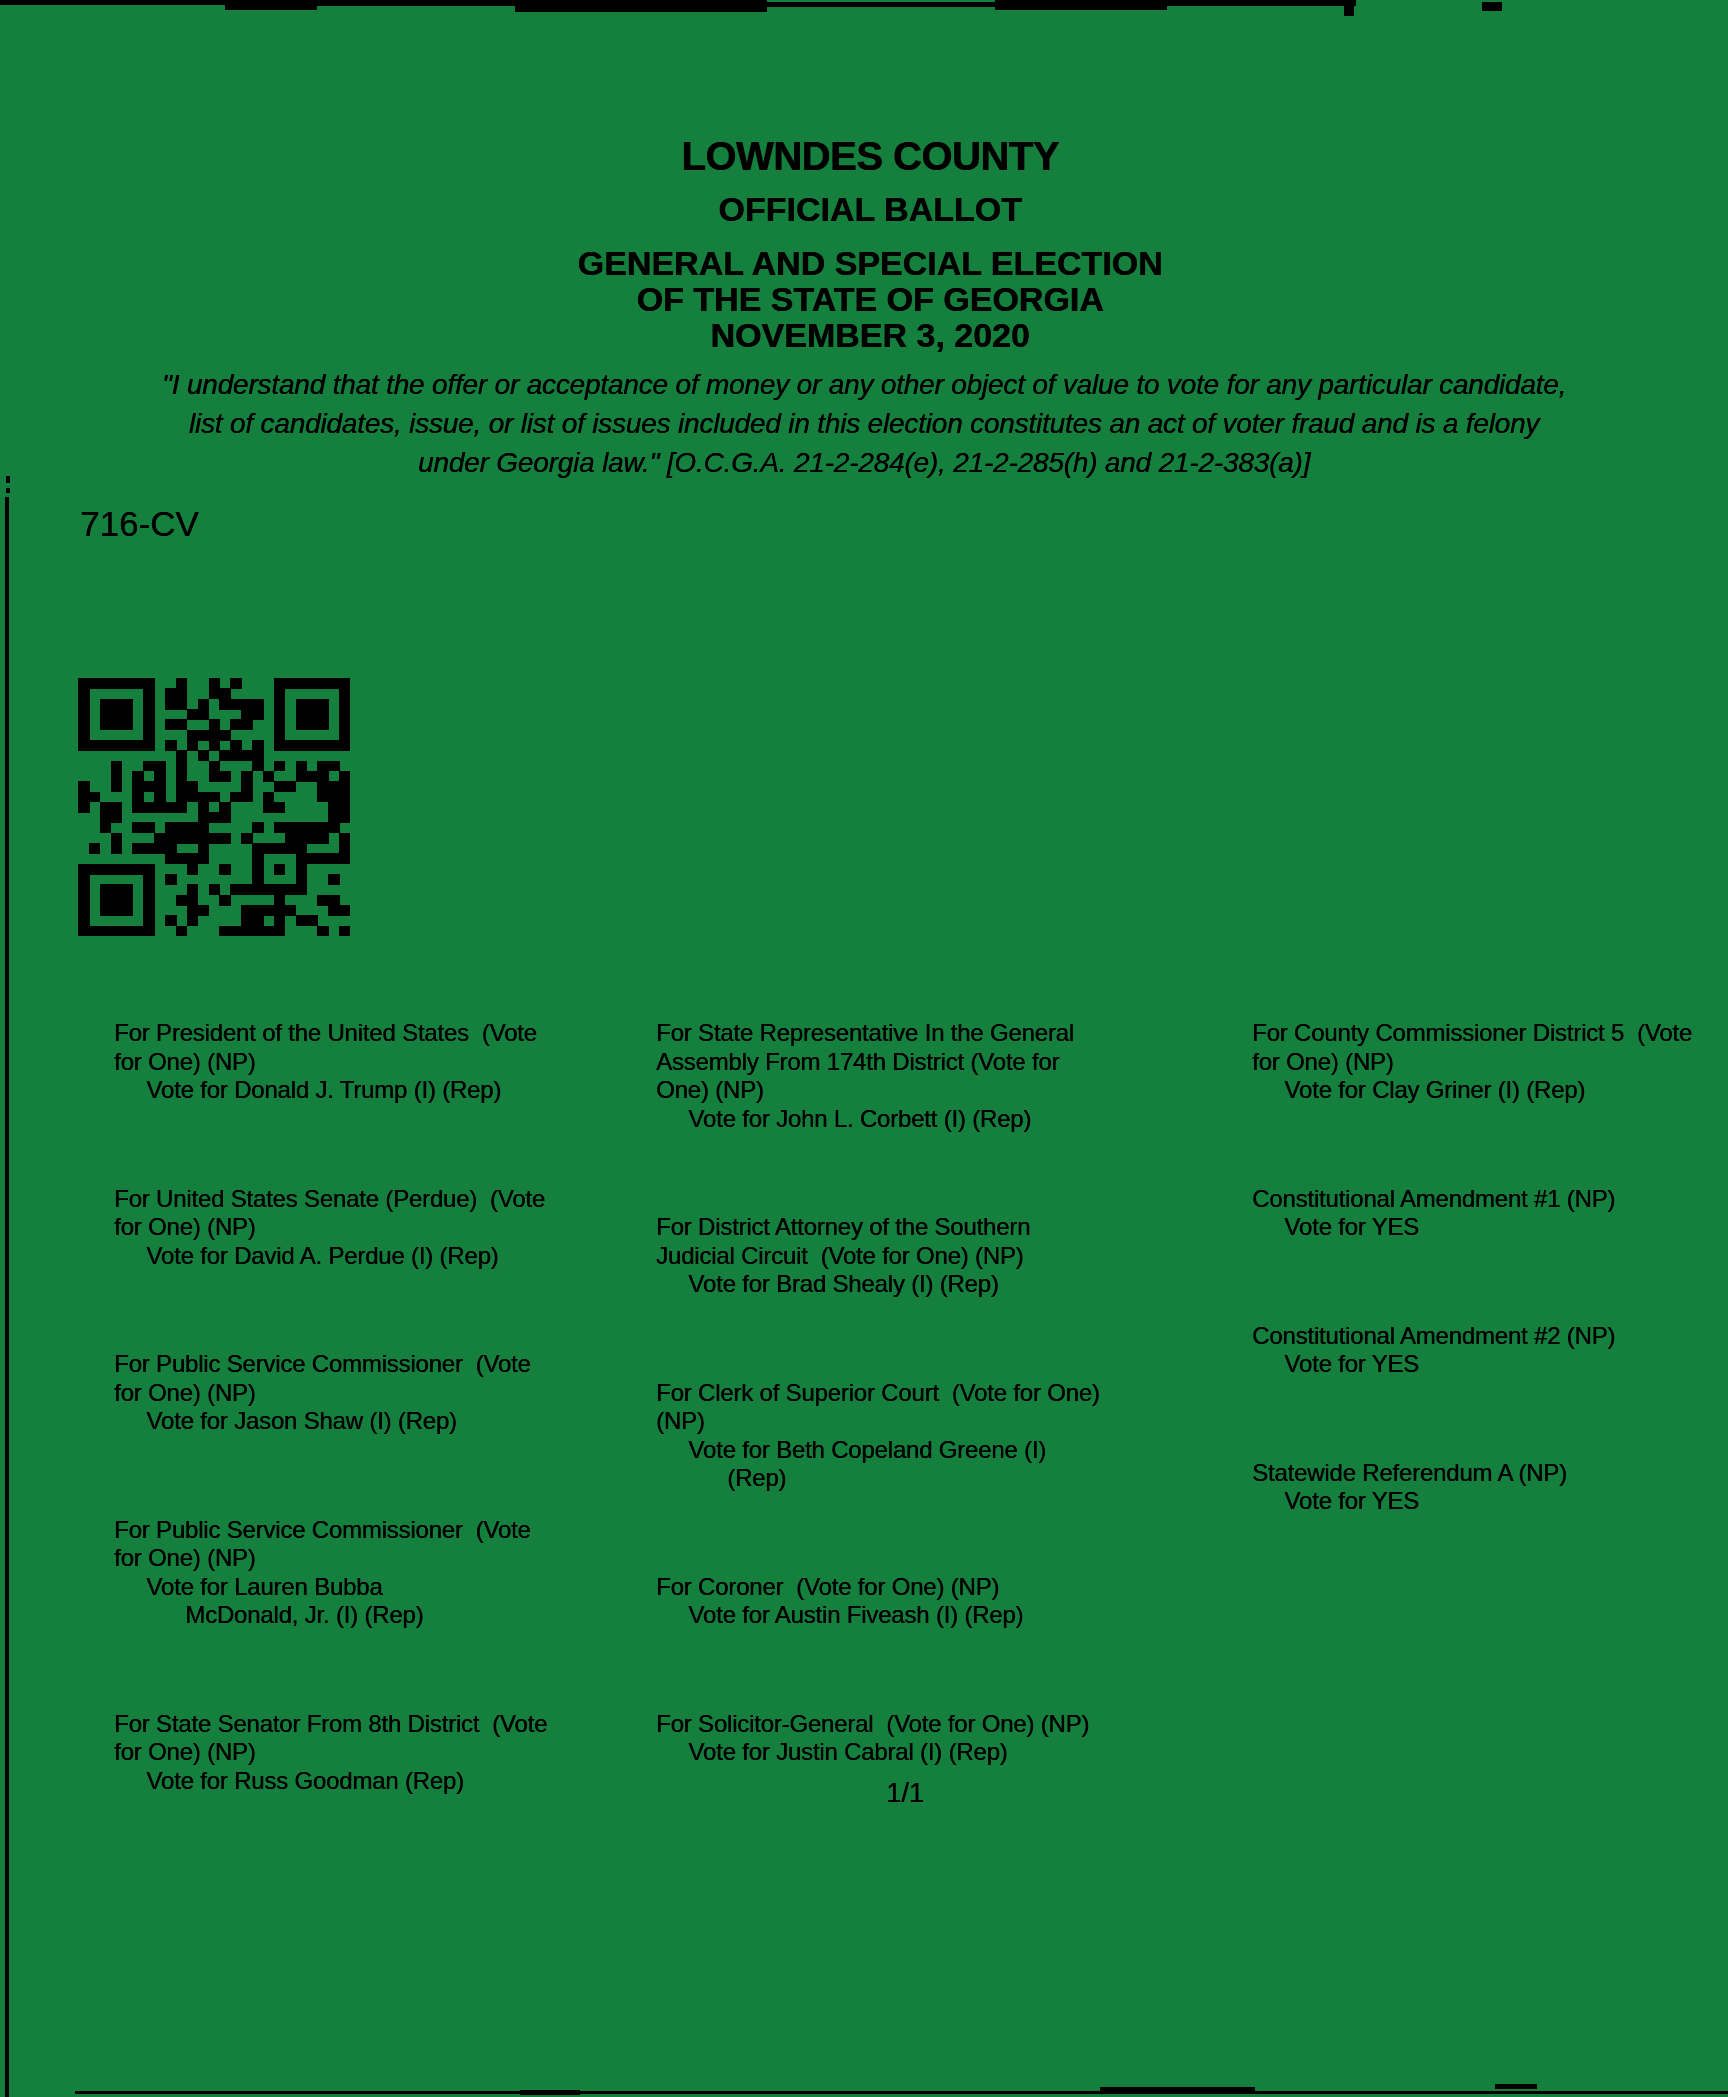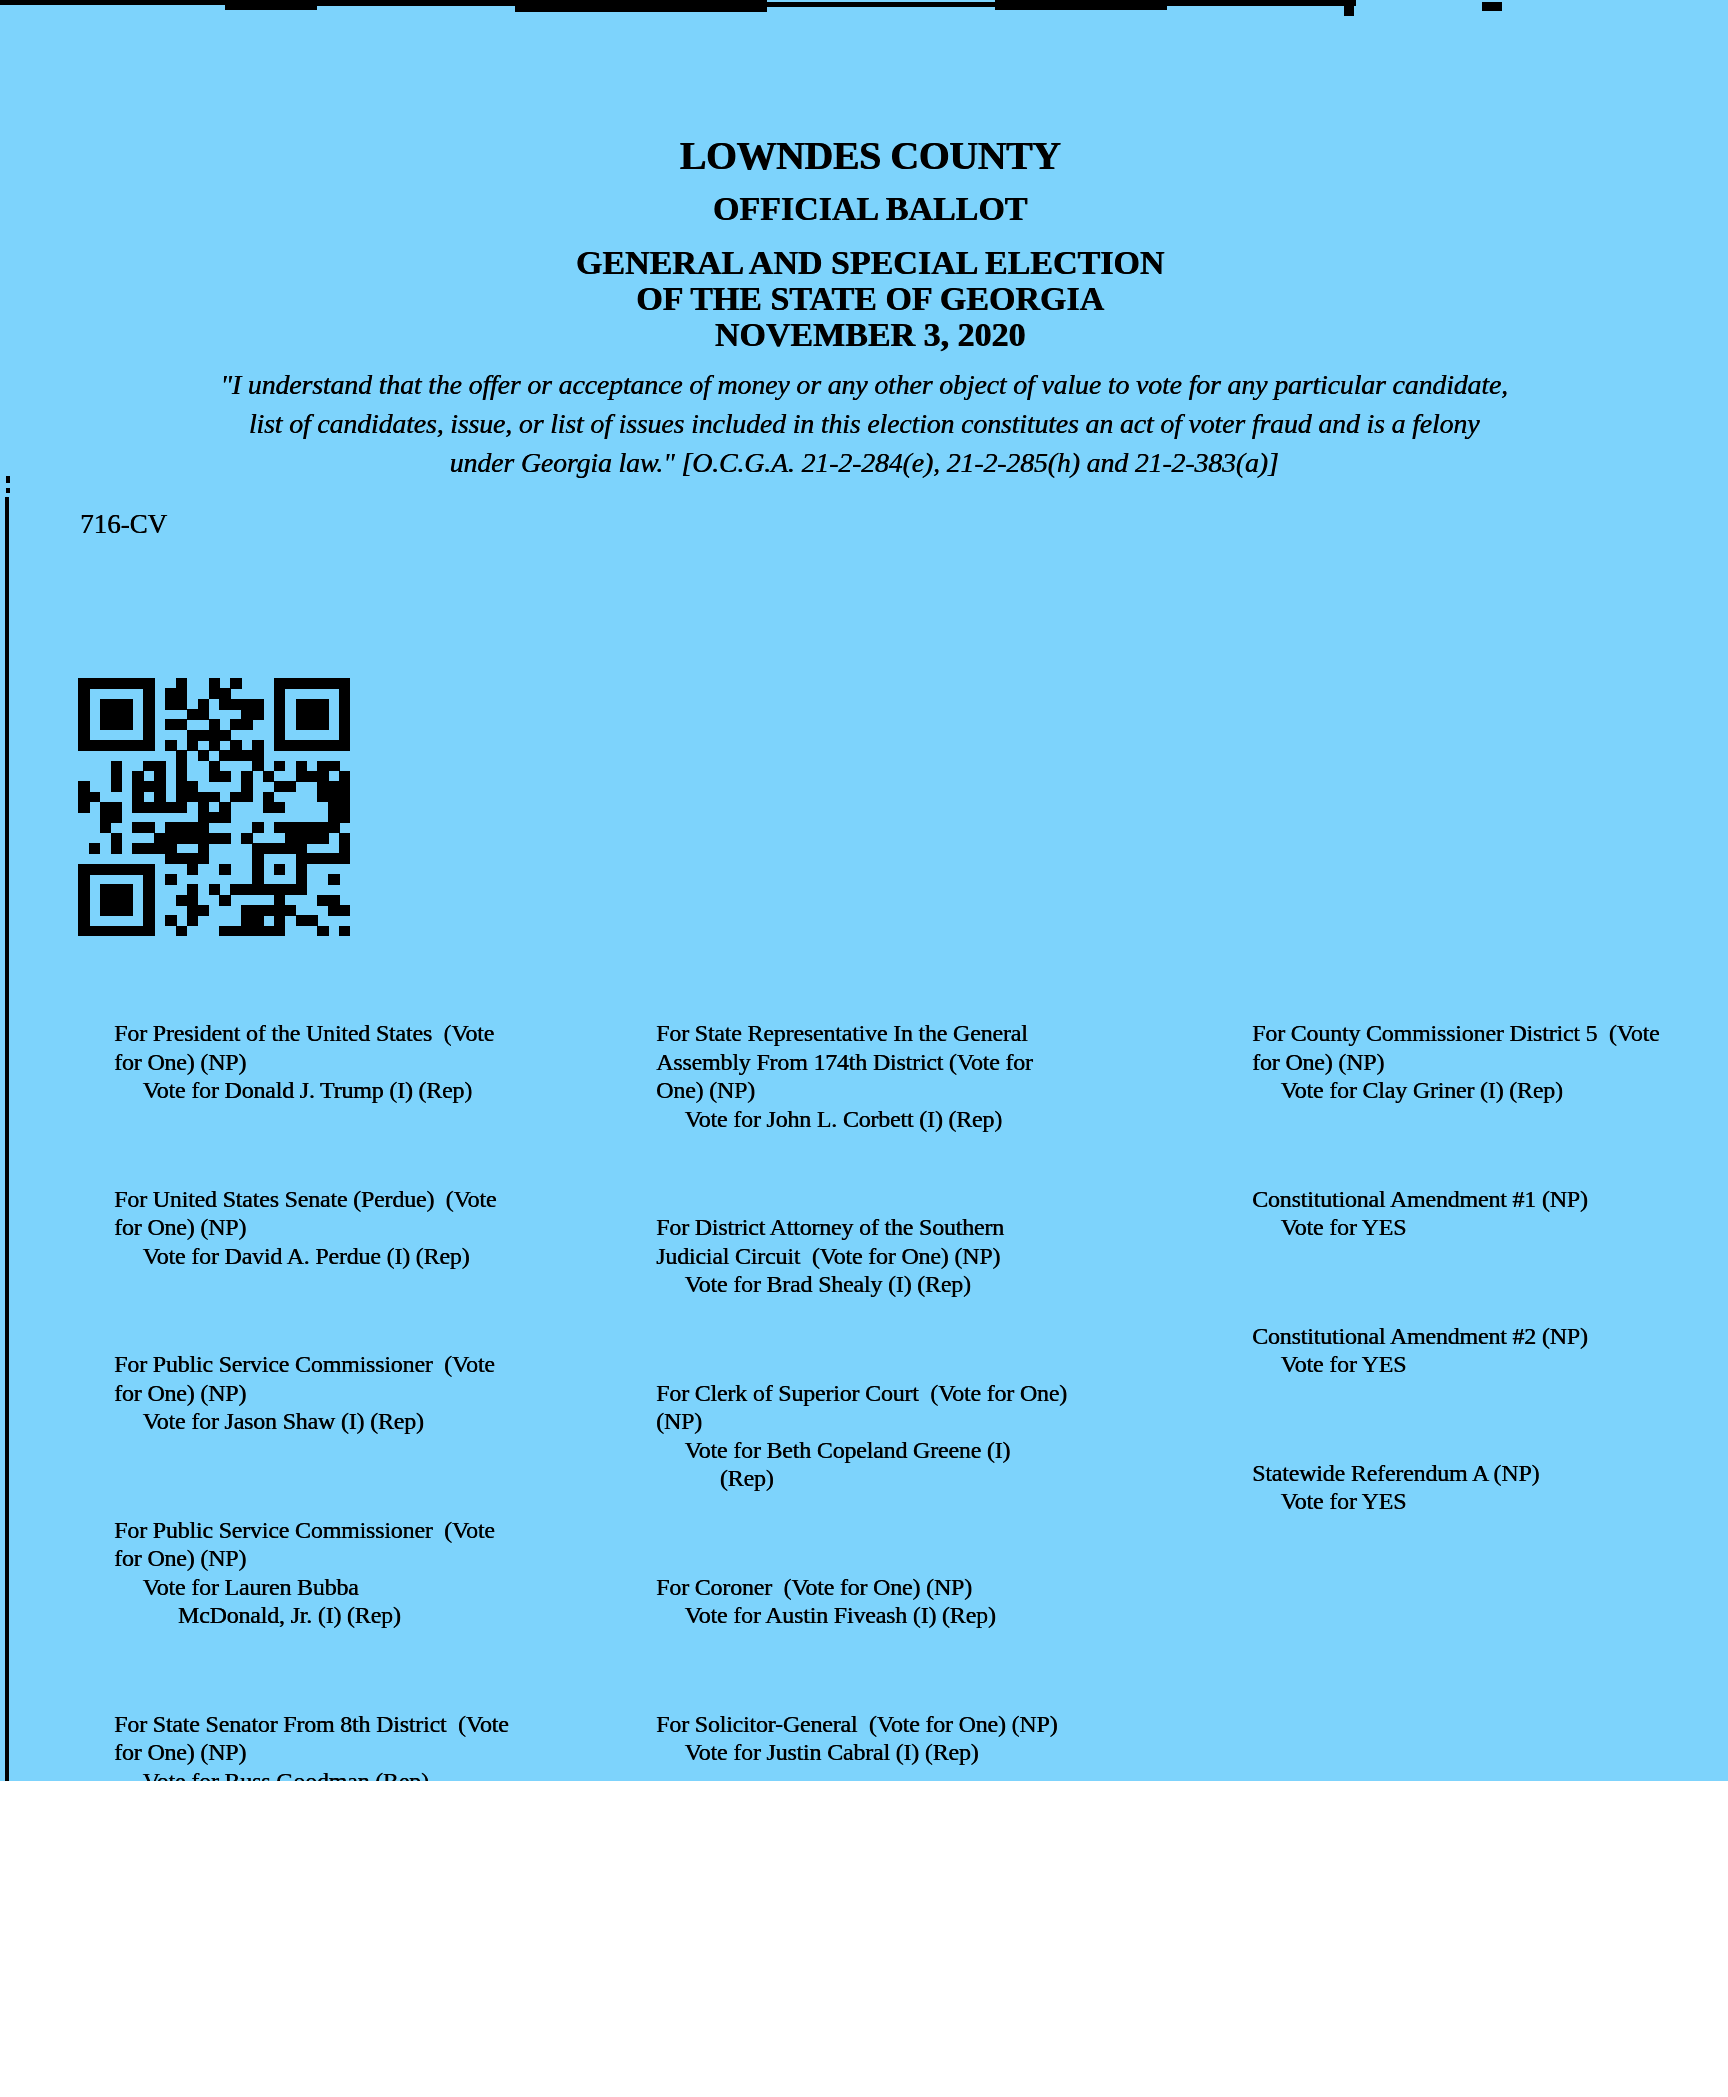--- a/index.html
+++ b/index.html
@@ -1,22 +1,22 @@
 <!DOCTYPE html>
 <html><head>
 <meta charset="utf-8">
 <style>
   html,body{margin:0;padding:0;background:#ffffff;}
   .page{
     position:relative;
     width:1728px;
-    height:1781px;
-    background:#7dd3fc;
+    height:2097px;
+    background:#15803d;
     overflow:hidden;
-    font-family:Liberation Serif, serif;
+    font-family:Liberation Sans, sans-serif;
     color:#000;
   }
   .abs{position:absolute;}
   .artifact{position:absolute;background:#000;}
   .title-county{
     top:134px;left:0;width:1740px;text-align:center;
     font-size:40px;font-weight:bold;letter-spacing:-0.5px;line-height:44px;
     text-shadow:0.6px 0 0 #000;
   }
   .title-ballot{
@@ -30,21 +30,21 @@
     text-shadow:0.6px 0 0 #000;
   }
   .disclaimer{
     top:365px;left:40px;width:1648px;text-align:center;
     font-size:28px;font-style:italic;line-height:39px;white-space:pre-line;
     letter-spacing:-0.2px;
     text-shadow:0.4px 0 0 #000;
   }
   .ballot-code{
     top:508px;left:80px;
-    font-size:27px;line-height:32px;
+    font-size:35px;line-height:32px;
     text-shadow:0.4px 0 0 #000;
   }
   .qr{
     top:678px;left:78px;width:272px;height:258px;
   }
   .col{
     position:absolute;top:962px;
     font-size:24px;line-height:28.5px;
     white-space:pre;
     text-shadow:0.45px 0 0 #000;

